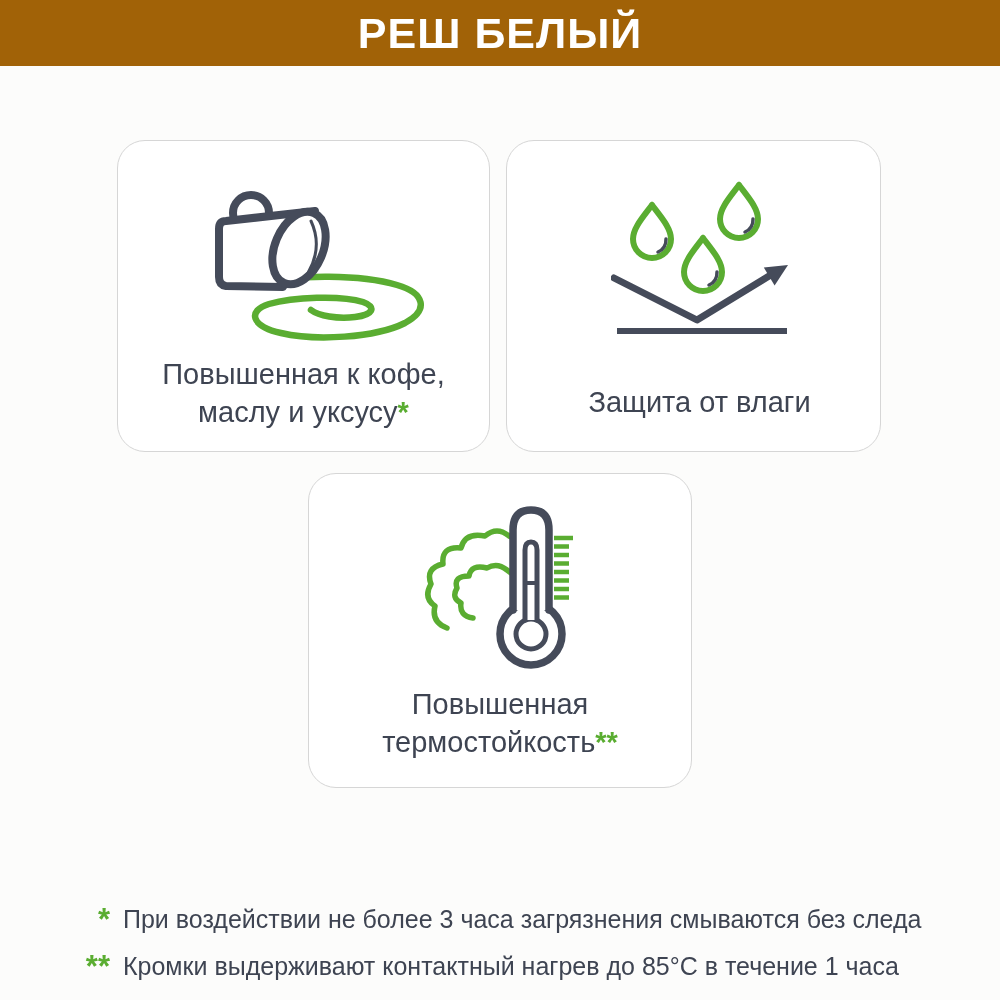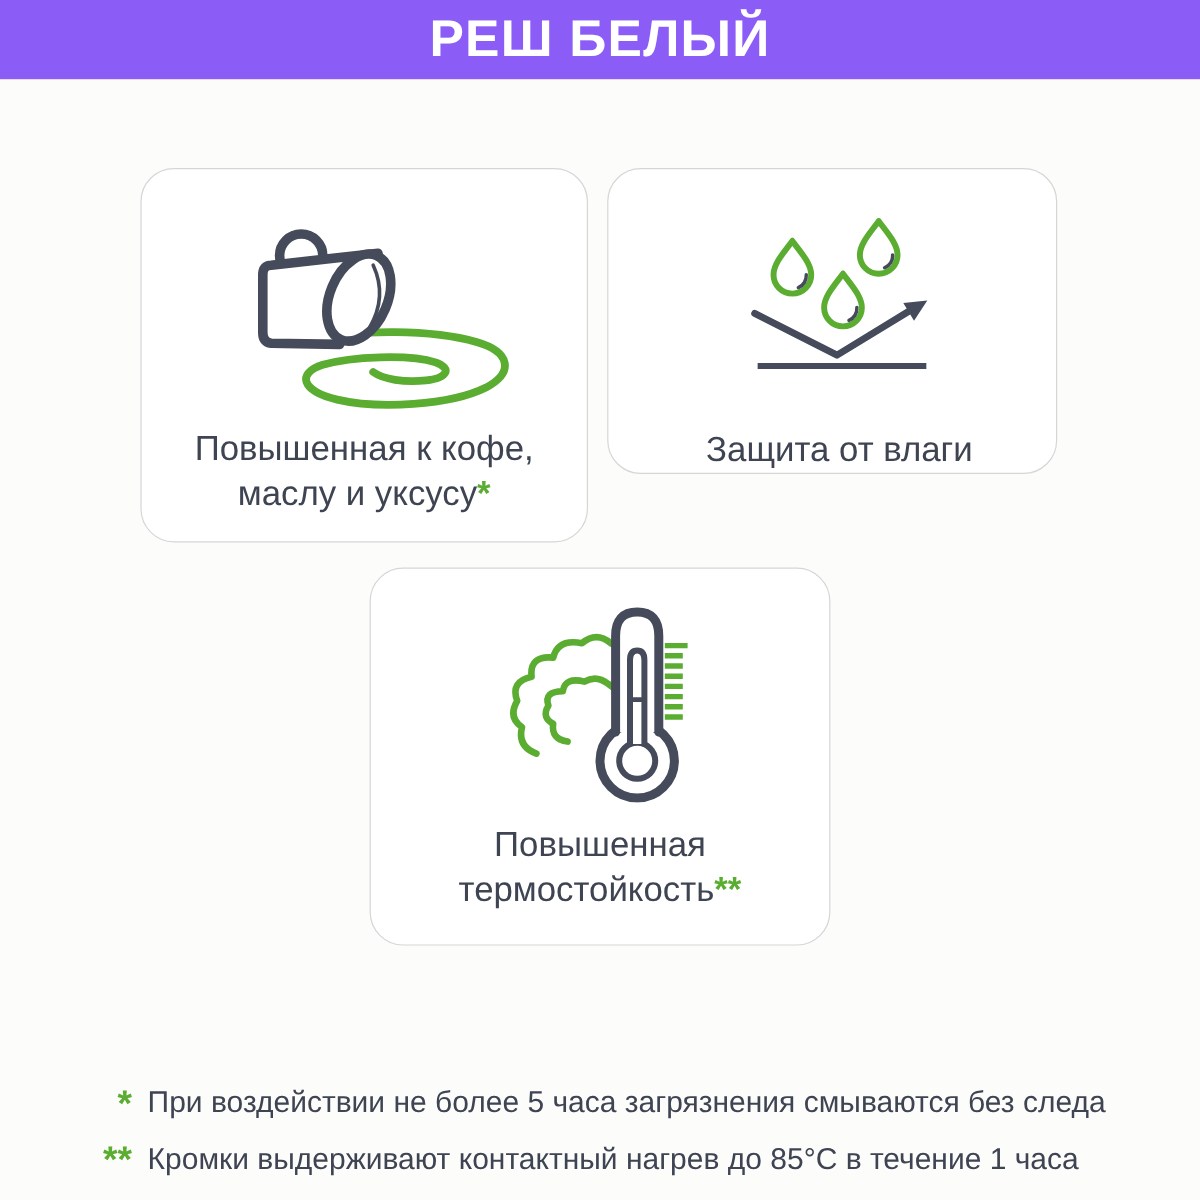--- a/index.html
+++ b/index.html
@@ -3,32 +3,32 @@
 <meta charset="utf-8">
 <style>
   html,body{margin:0;padding:0;}
   body{
     width:1000px;height:1000px;position:relative;overflow:hidden;
     background:#fcfcfb;
     font-family:"Liberation Sans",sans-serif;
   }
   .titlebar{
     position:absolute;top:0;left:0;width:1000px;height:66px;
-    background:#8b5cf6;display:flex;align-items:center;justify-content:center;
+    background:#a16207;display:flex;align-items:center;justify-content:center;
   }
   .titlebar h1{
     margin:0;color:#ffffff;font-size:43px;font-weight:700;letter-spacing:1px;
     line-height:66px;white-space:nowrap;
   }
   .card{
     position:absolute;background:#ffffff;border:1.5px solid #d6d6d6;border-radius:28px;
     box-sizing:border-box;display:flex;flex-direction:column;align-items:center;
   }
   #card-coffee{left:117px;top:140px;width:373px;height:312px;}
-  #card-moisture{left:506px;top:140px;width:375px;height:255px;padding-left:12px;}
+  #card-moisture{left:506px;top:140px;width:375px;height:312px;padding-left:12px;}
   #card-heat{left:308px;top:473px;width:384px;height:315px;}
   #card-coffee svg{margin-top:42px;transform:translateX(10px);}
   #card-moisture svg{margin-top:40px;}
   #card-heat svg{margin-top:30px;}
   .label{
     margin:0;text-align:center;font-size:29px;line-height:38px;
     color:#3e4452;font-weight:500;
   }
   #card-coffee .label{margin-top:10px;}
   #card-moisture .label{margin-top:46px;}
@@ -109,19 +109,19 @@
   </svg>
   <p class="label">
     <span>Повышенная</span><br>
     <span>термостойкость</span><span class="mark">**</span>
   </p>
 </div>
 
 <div class="notes">
   <div class="note">
     <span class="nmark">*</span>
-    <span>При воздействии не более 5 часа загрязнения смываются без следа</span>
+    <span>При воздействии не более 3 часа загрязнения смываются без следа</span>
   </div>
   <div class="note">
     <span class="nmark">**</span>
     <span>Кромки выдерживают контактный нагрев до 85°С в течение 1 часа</span>
   </div>
 </div>
 
 </body></html>

